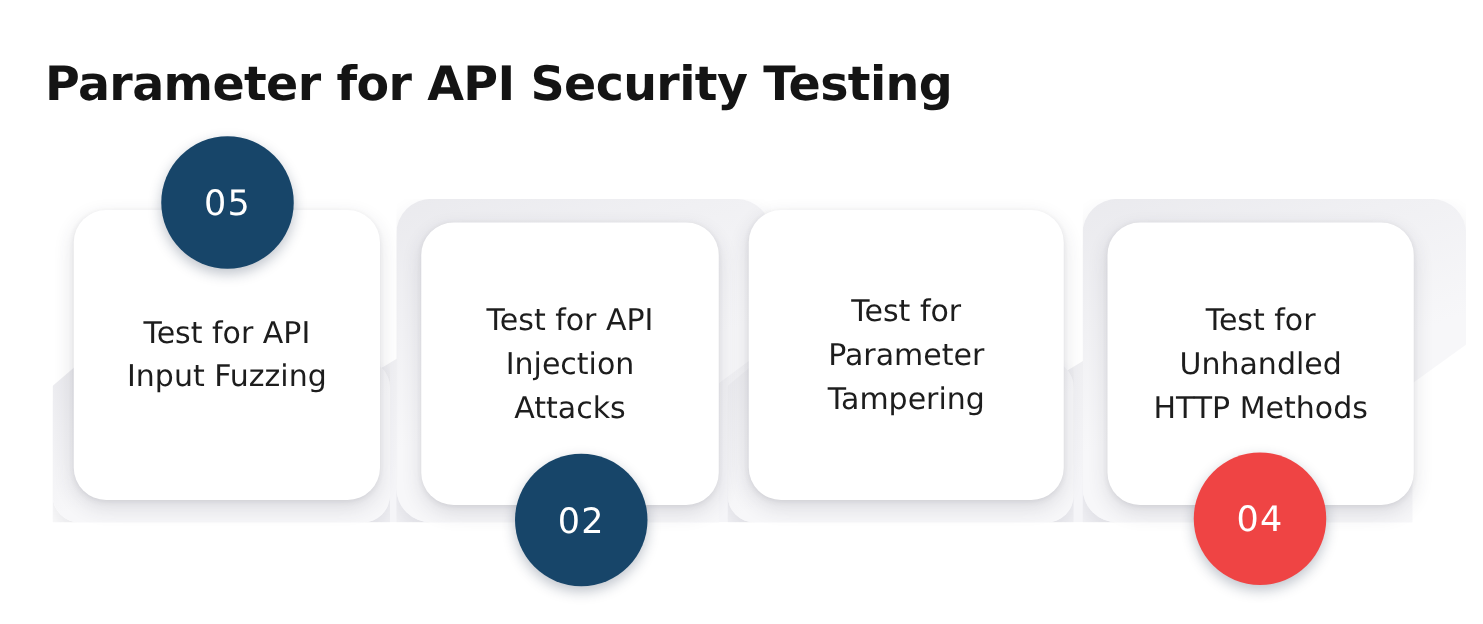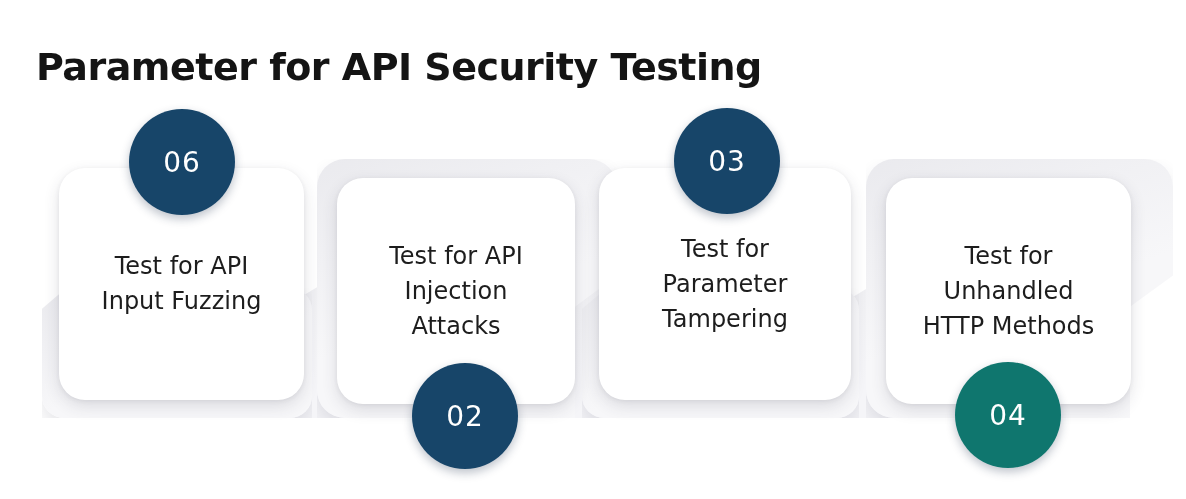--- a/index.html
+++ b/index.html
@@ -107,25 +107,22 @@
 Parameter
 Tampering</p>
   </div>
   <div class="card c4">
     <p>Test for
 Unhandled
 HTTP Methods</p>
   </div>
 
   <div class="circle s1" style="background: rgb(23, 69, 105);">
-    <span style="color: rgb(255, 255, 255);">06</span>
+    <span style="color: rgb(255, 255, 255);">05</span>
   </div>
   <div class="circle s2" style="background: rgb(23, 69, 105);">
     <span style="color: rgb(255, 255, 255);">02</span>
   </div>
-  <div class="circle s3" style="background: rgb(23, 69, 105);">
-    <span style="color: rgb(255, 255, 255);">03</span>
-  </div>
-  <div class="circle s4" style="background: #0f766e;">
+  <div class="circle s4" style="background: #ef4444;">
     <span style="color: rgb(255, 255, 255);">04</span>
   </div>
 
 </div>
 
 </body></html>

